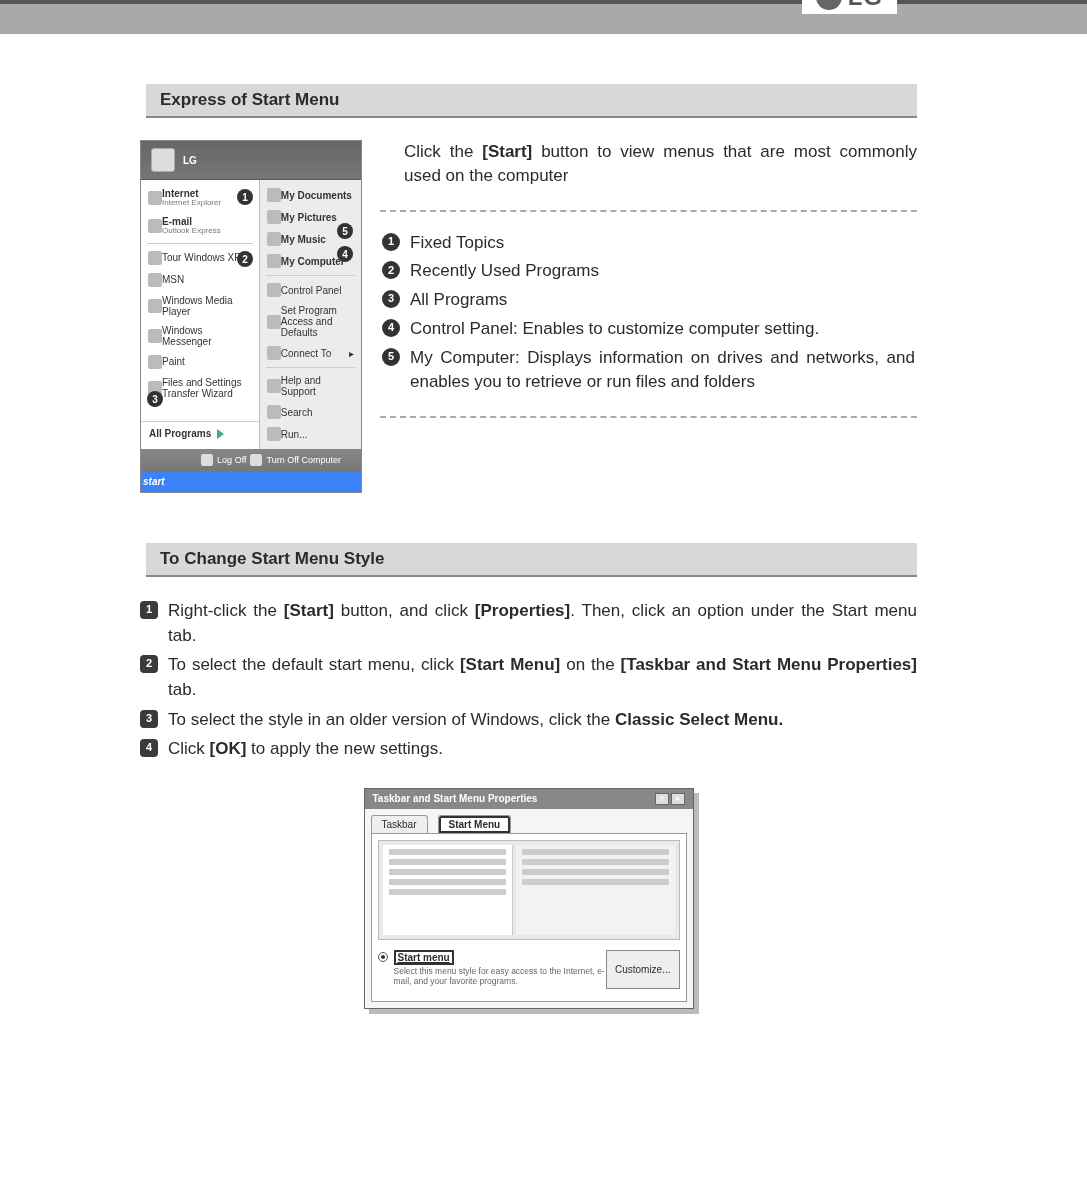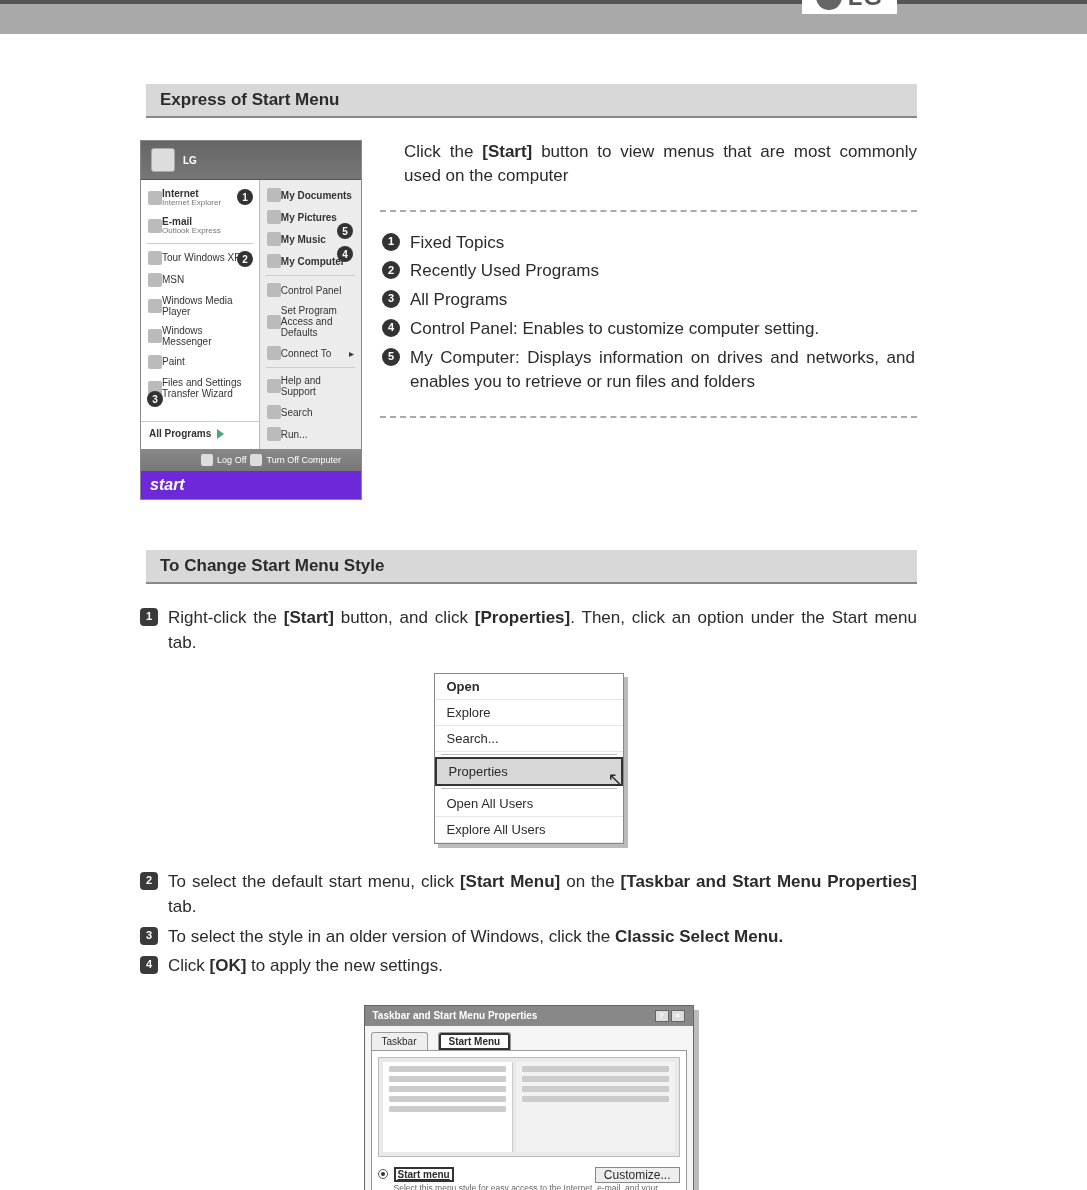--- a/index.html
+++ b/index.html
@@ -144,26 +144,26 @@
     padding: 5px 20px;
     display: flex;
     justify-content: flex-end;
     gap: 4px;
   }
   .sm-bottom .btn {
     display: flex; align-items: center; gap: 4px; font-size: 9px;
   }
   .sm-bottom .bic { width: 12px; height: 12px; background:#ddd; border-radius: 2px; }
   .taskbar {
-    background: #6d28d9;
+    background: #3b82f6;
     color: #fff;
-    font-size: 16px;
+    font-size: 10px;
     font-style: italic;
     font-weight: 700;
-    padding: 5px 9px;
+    padding: 5px 2px;
   }
   .callout {
     position: absolute;
     width: 16px; height: 16px;
     background: #333;
     color: #fff;
     border-radius: 50%;
     font-size: 10px;
     font-weight: 700;
     display: flex;
@@ -256,21 +256,21 @@
   .dlg-body { background:#fff; margin:0 6px 6px; border:1px solid #999; padding:6px; }
   .preview { height:100px; background:#e9e9e9; border:1px solid #bbb; margin-bottom:10px; display:flex; padding:4px; gap:3px; }
   .preview .pl { width:45%; background:#fff; border-right:1px solid #ccc; }
   .preview .pr { width:55%; background:#f2f2f2; }
   .pline { height:6px; background:#ccc; margin:4px 6px; border-radius:1px; }
   .radio-row { display:flex; align-items:flex-start; gap:6px; margin:6px 0; }
   .rad { width:10px; height:10px; border:1px solid #555; border-radius:50%; margin-top:2px; position:relative; flex:0 0 10px;}
   .rad.on::after { content:""; position:absolute; inset:2px; background:#333; border-radius:50%; }
   .rlabel b { text-decoration: underline; }
   .rdesc { color:#666; font-size:8.5px; line-height:1.2; margin-top:1px; }
-  .cust { float:right; padding:0 8px; border:1px solid #888; background:#eee; font-size:12px; }
+  .cust { float:right; padding:13px 8px; border:1px solid #888; background:#eee; font-size:10px; }
 </style>
 </head>
 <body>
 
 <div class="top-bar"></div>
 <div class="header-band">
   <div class="lg-logo-wrap">
     <div class="lg-logo">
       <span class="lg-face"></span>
       <span>LG</span>
@@ -435,35 +435,20 @@
 
   <ul class="steps" style="list-style:none">
     <li>
       <span class="sqbul">1</span>
       <span>
         <span>Right-click the </span><b>[Start]</b><span> button, and click </span><b>[Properties]</b><span>. Then, click an option under the Start menu tab.</span>
       </span>
     </li>
   </ul>
 
-  <div class="ctxmenu-wrap">
-    <div class="ctxmenu">
-      <div class="ci bold">Open</div>
-      <div class="ci">Explore</div>
-      <div class="ci">Search...</div>
-      <div class="csep"></div>
-      <div class="ci hl">
-        <span>Properties</span>
-        <span class="cursor">↖</span>
-      </div>
-      <div class="csep"></div>
-      <div class="ci">Open All Users</div>
-      <div class="ci">Explore All Users</div>
-    </div>
-  </div>
 
   <ul class="steps" style="list-style:none">
     <li>
       <span class="sqbul">2</span>
       <span>
         <span>To select the default start menu, click </span><b>[Start Menu]</b><span> on the </span><b>[Taskbar and Start Menu Properties]</b><span> tab.</span>
       </span>
     </li>
     <li>
       <span class="sqbul">3</span>

